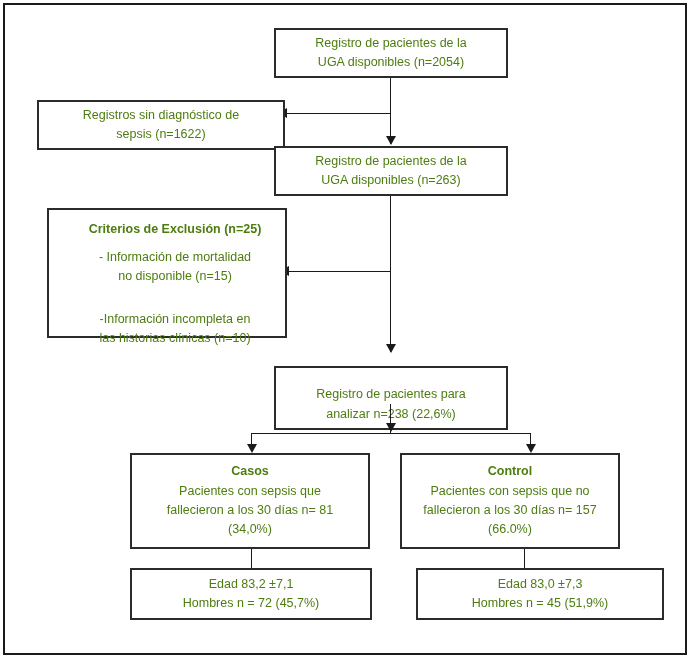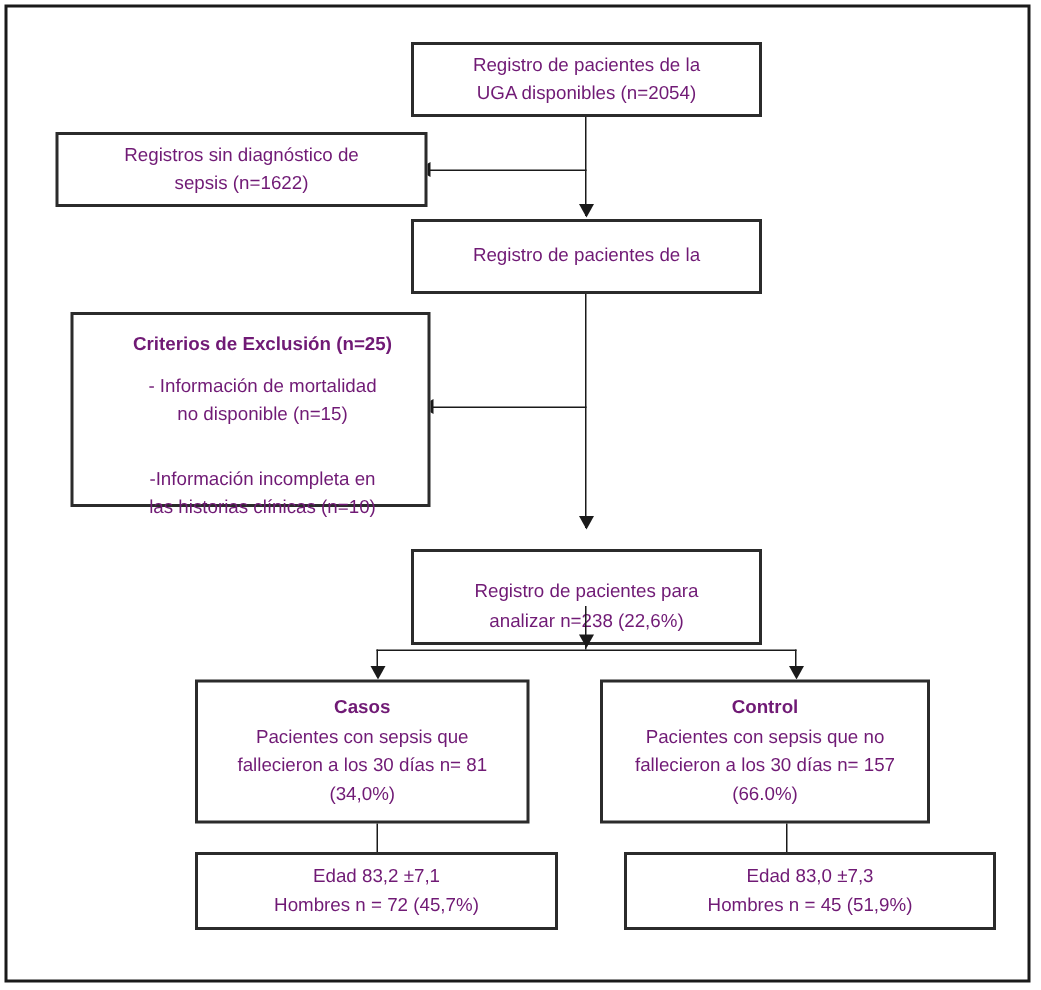--- a/index.html
+++ b/index.html
@@ -29,21 +29,21 @@
   .node {
     position: absolute;
     border: 2px solid #2b2b2b;
     background: #ffffff;
     box-sizing: border-box;
     display: flex;
     flex-direction: column;
     align-items: center;
     justify-content: center;
     text-align: center;
-    color: #701a75;
+    color: #4d7c0f;
     font-size: 12.5px;
     line-height: 1.55;
     padding: 4px 8px;
   }
   .node .line {
     display: block;
     white-space: nowrap;
   }
   .node .title {
     font-weight: bold;
@@ -108,27 +108,28 @@
     <span class="line">Registro de pacientes de la</span>
     <span class="line">UGA disponibles (n=2054)</span>
   </div>
 
   <div class="vline" style="left:390px; top:78px; height:66px;"></div>
   <div class="arrow-down" style="left:386px; top:136px;"></div>
 
   <div class="hline" style="left:285px; top:113px; width:106px;"></div>
   <div class="arrow-left" style="left:278px; top:108px;"></div>
 
-  <div class="node" style="left:37px; top:88px; width:248px; height:50px;">
+  <div class="node" style="left:37px; top:100px; width:248px; height:50px;">
     <span class="line">Registros sin diagnóstico de</span>
     <span class="line">sepsis (n=1622)</span>
   </div>
 
   <div class="node" style="left:274px; top:146px; width:234px; height:50px;">
     <span class="line">Registro de pacientes de la</span>
+    <span class="line">UGA disponibles (n=263)</span>
   </div>
 
   <div class="vline" style="left:390px; top:196px; height:156px;"></div>
   <div class="arrow-down" style="left:386px; top:344px;"></div>
 
   <div class="hline" style="left:287px; top:271px; width:104px;"></div>
   <div class="arrow-left" style="left:280px; top:266px;"></div>
 
   <div class="node excl-box" style="left:47px; top:208px; width:240px; height:130px;">
     <span class="title">Criterios de Exclusión (n=25)</span>
@@ -148,21 +149,21 @@
   </div>
 
   <div class="vline" style="left:390px; top:404px; height:29px;"></div>
   <div class="arrow-down" style="left:386px; top:423px;"></div>
   <div class="hline" style="left:251px; top:433px; width:280px;"></div>
   <div class="vline" style="left:251px; top:433px; height:18px;"></div>
   <div class="arrow-down" style="left:247px; top:444px;"></div>
   <div class="vline" style="left:530px; top:433px; height:18px;"></div>
   <div class="arrow-down" style="left:526px; top:444px;"></div>
 
-  <div class="node" style="left:130px; top:453px; width:223px; height:96px;">
+  <div class="node" style="left:130px; top:453px; width:240px; height:96px;">
     <span class="title">Casos</span>
     <span class="line">Pacientes con sepsis que</span>
     <span class="line">fallecieron a los 30 días n= 81</span>
     <span class="line">(34,0%)</span>
   </div>
 
   <div class="node" style="left:400px; top:453px; width:220px; height:96px;">
     <span class="title">Control</span>
     <span class="line">Pacientes con sepsis que no</span>
     <span class="line">fallecieron a los 30 días n= 157</span>

